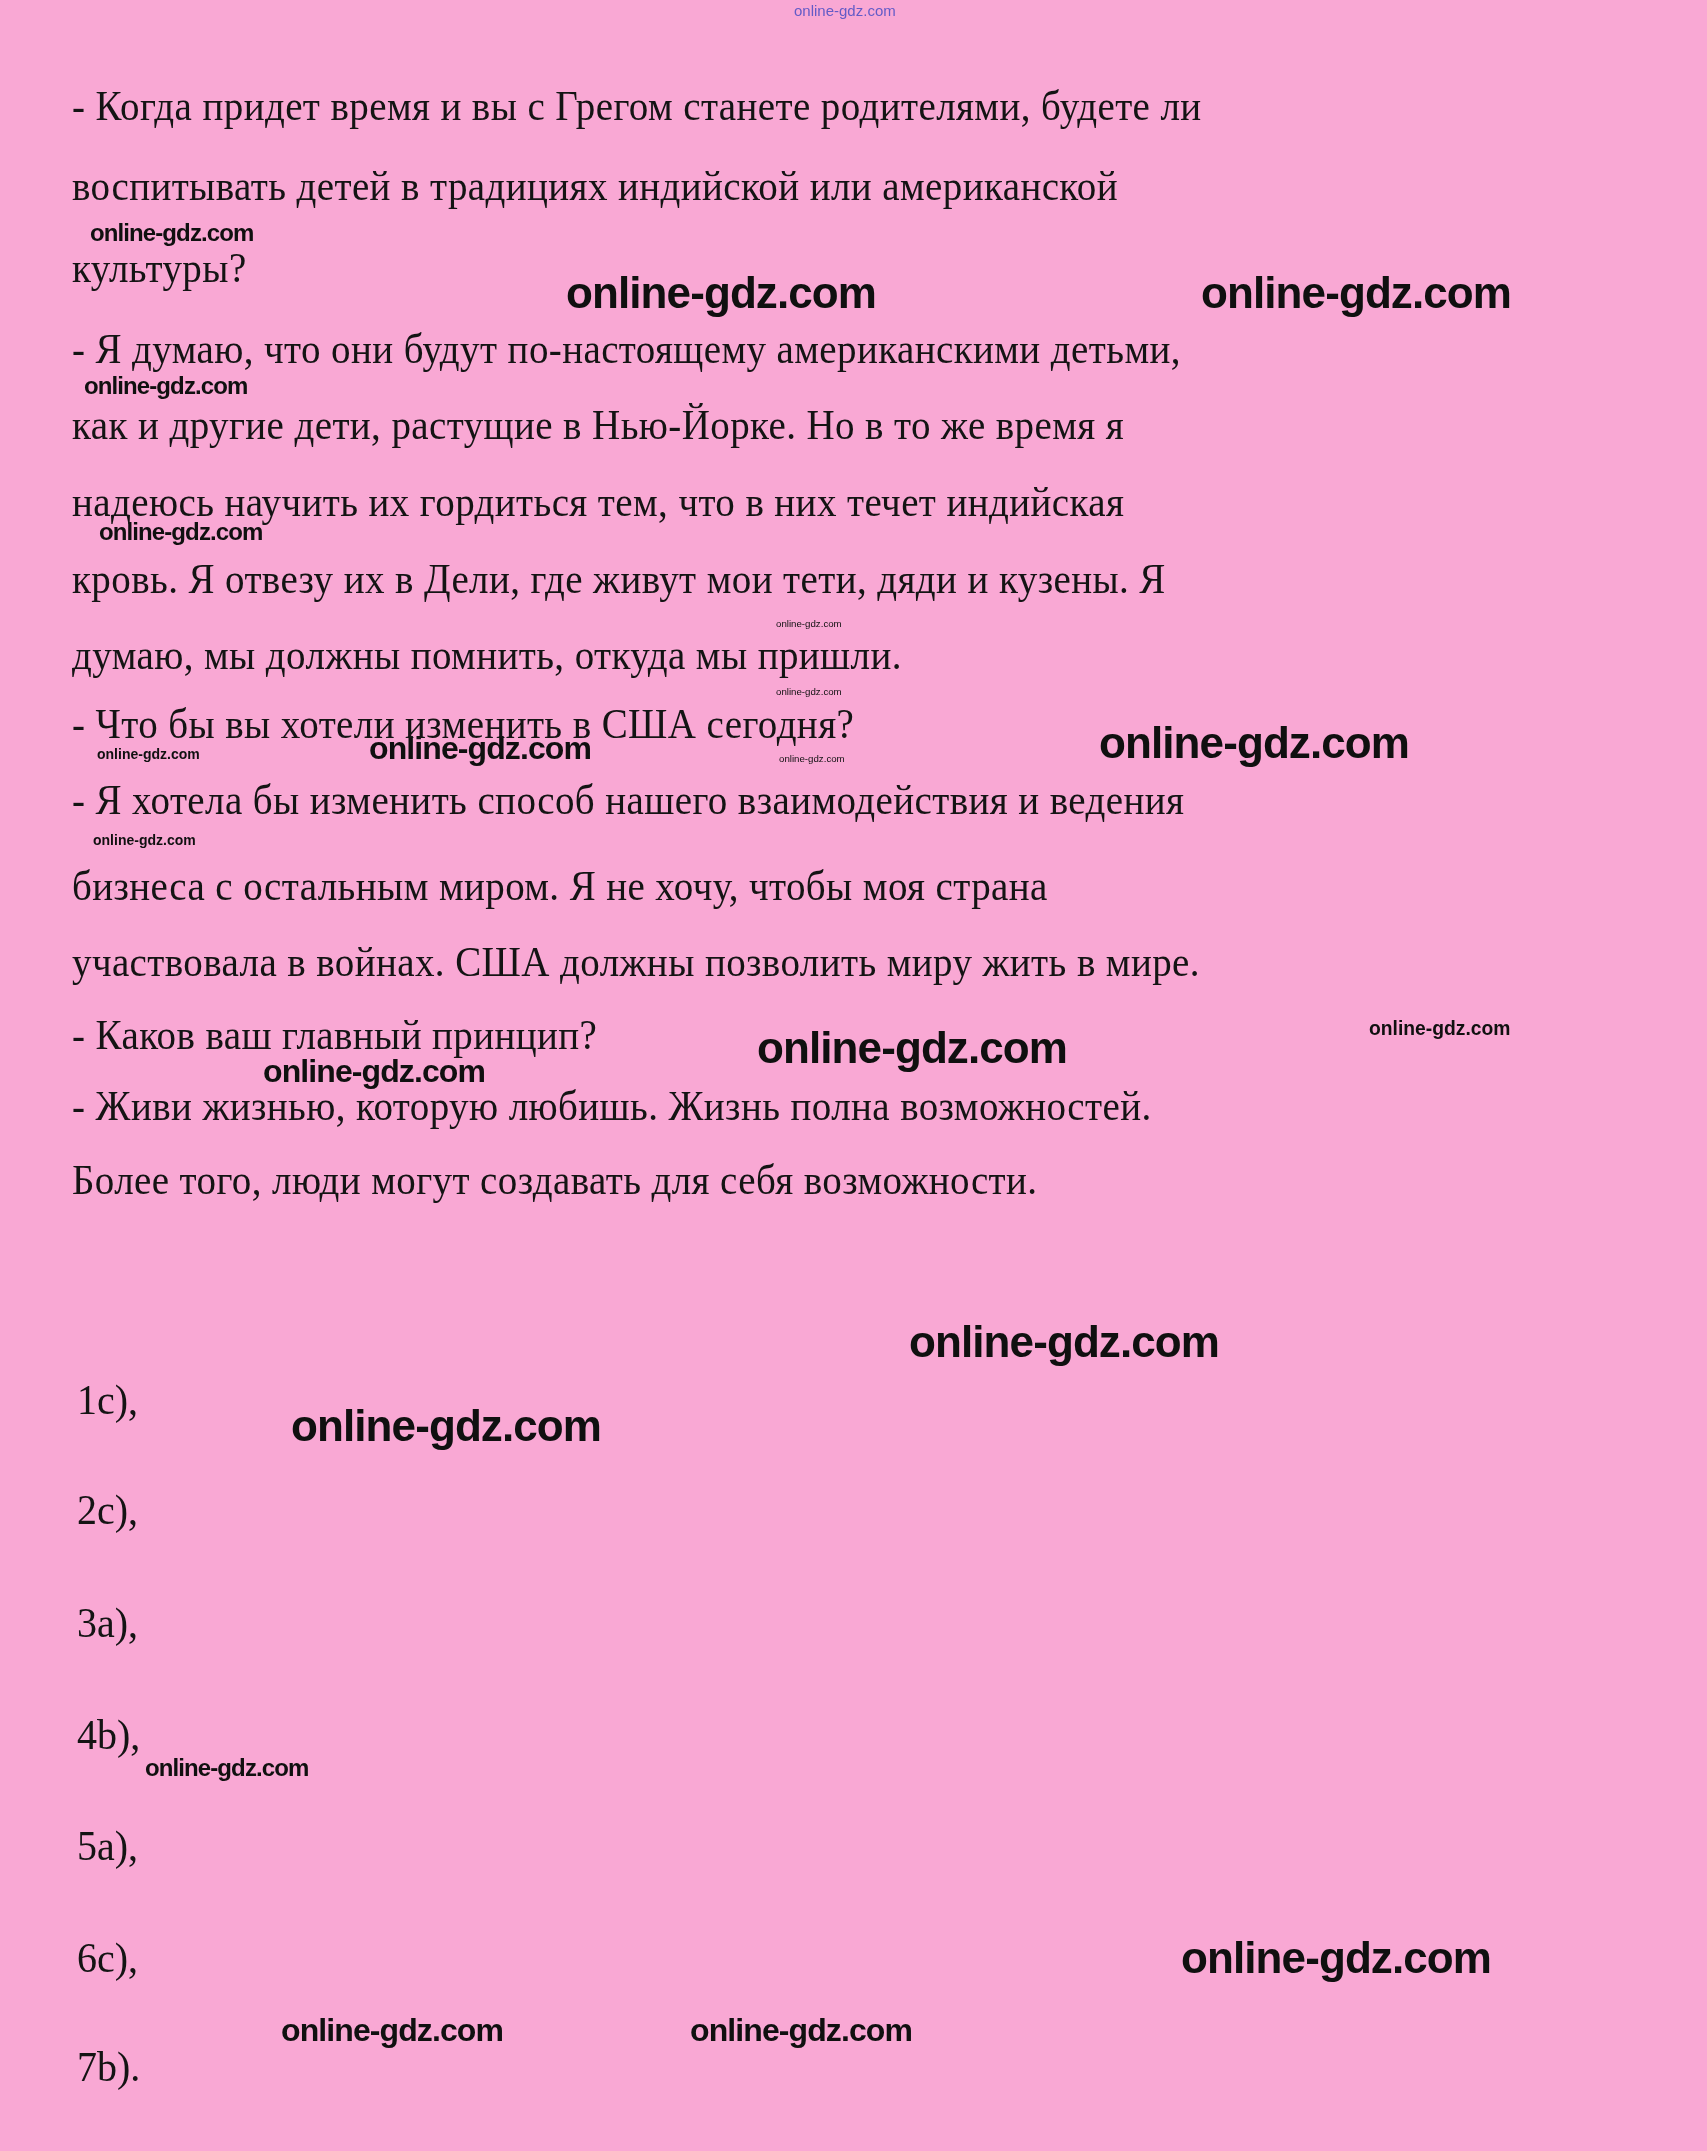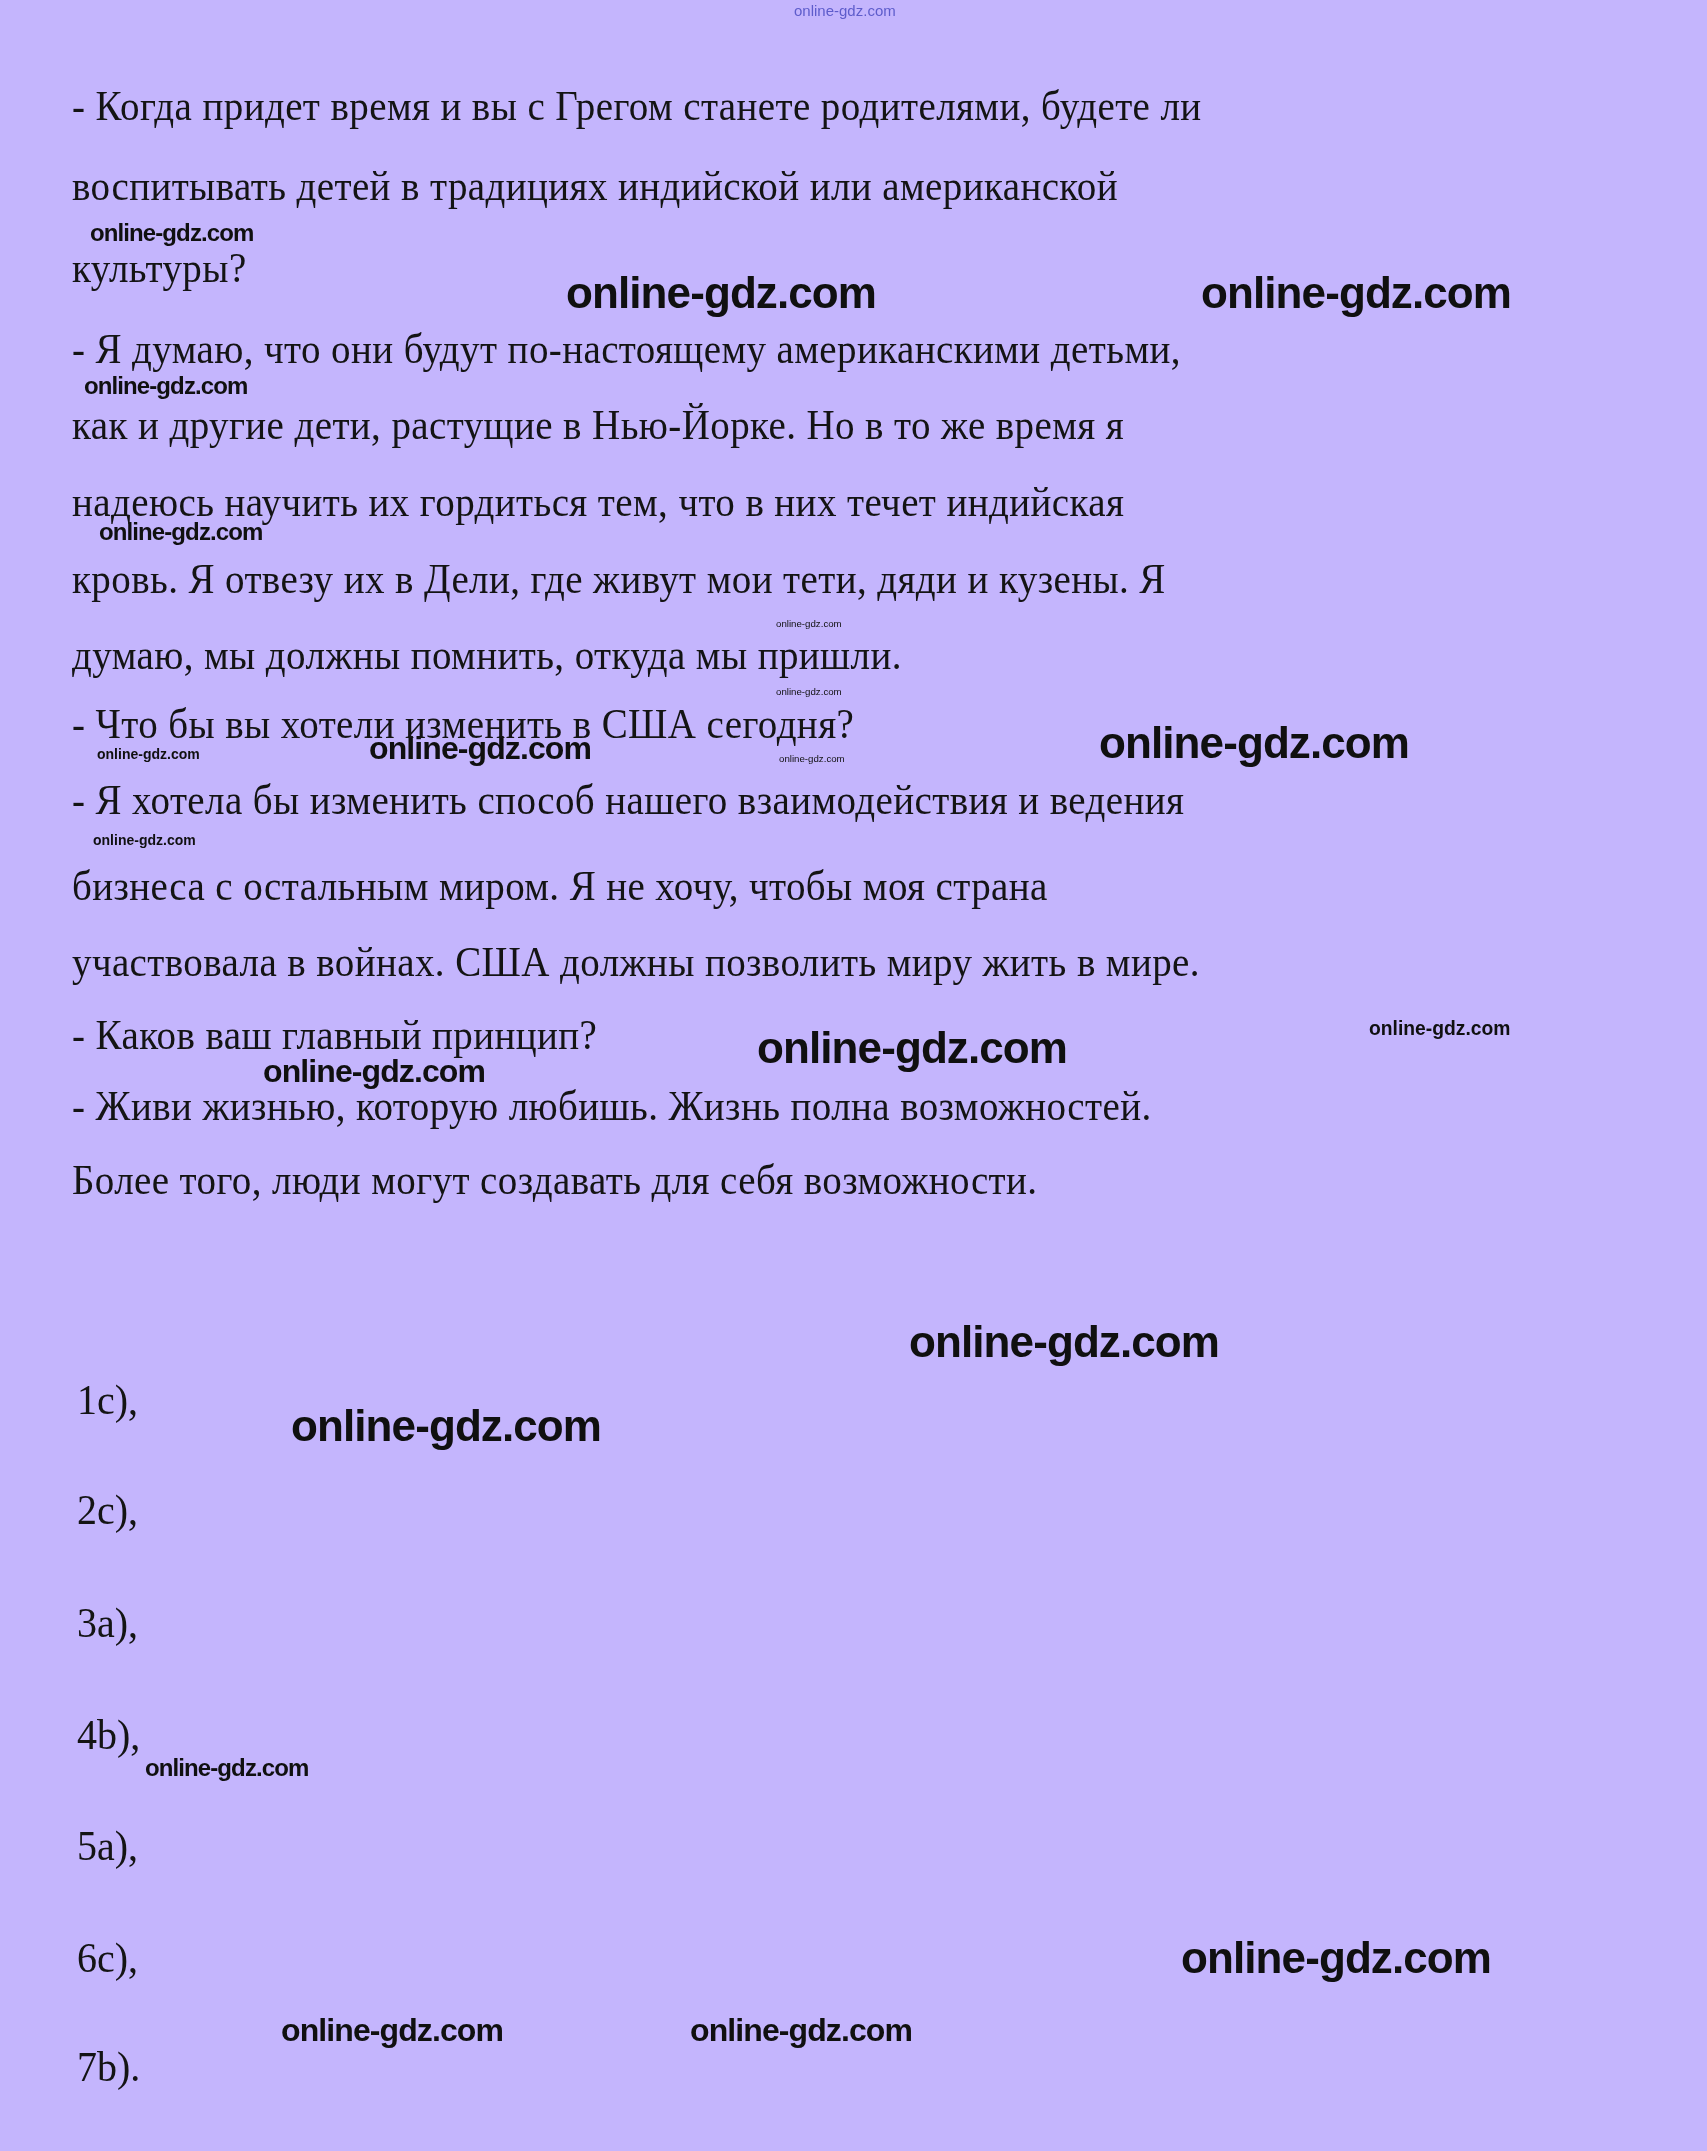--- a/index.html
+++ b/index.html
@@ -1,20 +1,20 @@
 <!DOCTYPE html>
 <html style="font-size:14px"><head>
 <meta charset="utf-8">
 <style>
   html,body{margin:0;padding:0;background:#ffffff;}
   .page{
     position:relative;
     width:1707px;
     height:2152px;
-    background:#c4b5fd;
+    background:#f9a8d4;
     overflow:hidden;
     font-family:"Liberation Serif", serif;
   }
   .tl{
     position:absolute;
     left:72px;
     font-size:39px;
     color:#141414;
     white-space:nowrap;
     transform:scaleY(1.06);

